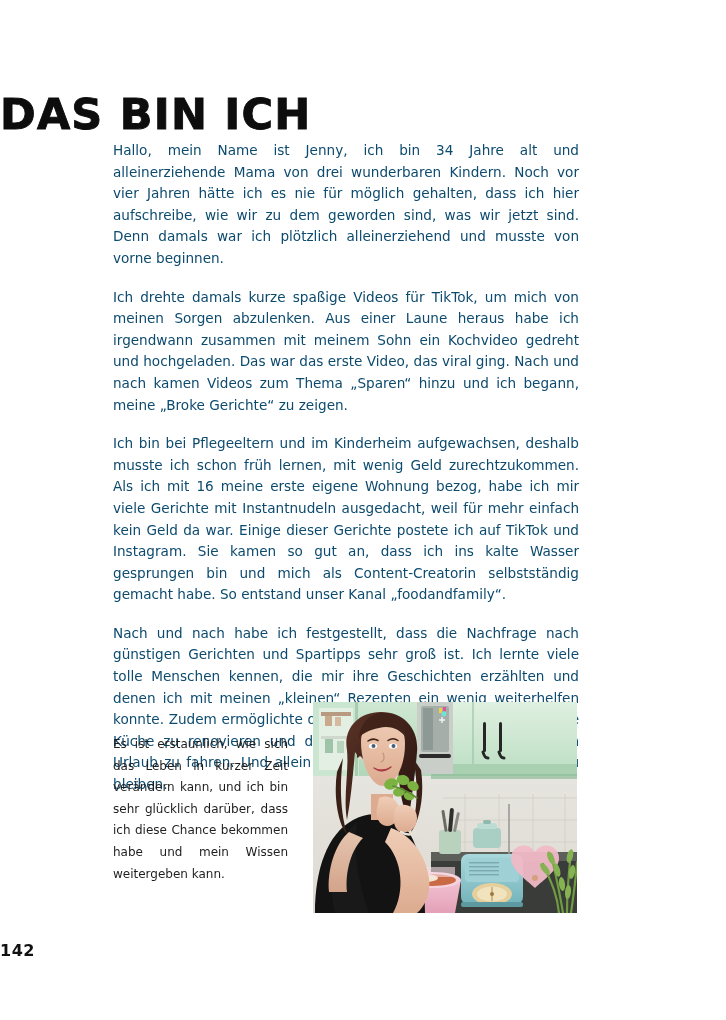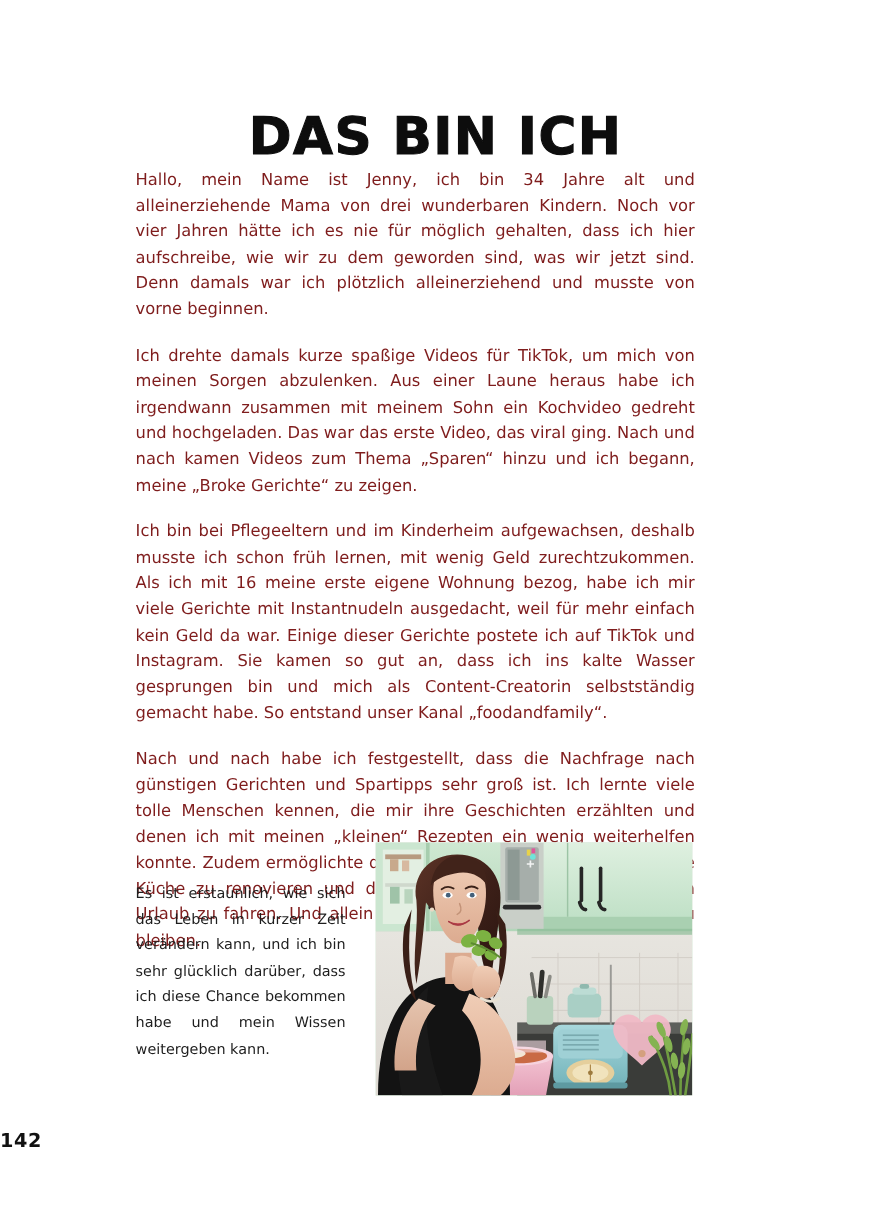--- a/index.html
+++ b/index.html
@@ -18,21 +18,20 @@
     background: #ffffff;
     overflow: hidden;
   }
 
   
   .page-title {
     position: absolute;
     left: 0;
     top: 64px;
     width: 726px;
-    text-align: center;
     font-family: "DejaVu Sans", "Liberation Sans", sans-serif;
     font-weight: 700;
     font-size: 43px;
     letter-spacing: 1.2px;
     line-height: 1;
     color: #0d0d0d;
     -webkit-text-stroke: 0.9px #0d0d0d;
   }
 
   
@@ -41,21 +40,21 @@
     left: 113px;
     top: 140px;
     width: 466px;
   }
   .para {
     margin: 0 0 17px 0;
     font-size: 13.6px;
     line-height: 21.6px;
     text-align: justify;
     text-justify: inter-word;
-    color: #7f1d1d;
+    color: #0c4a6e;
     -webkit-font-smoothing: antialiased;
   }
   .para:last-child { margin-bottom: 0; }
 
   
   .last-block {
     position: absolute;
     left: 113px;
     top: 702px;
     width: 466px;

